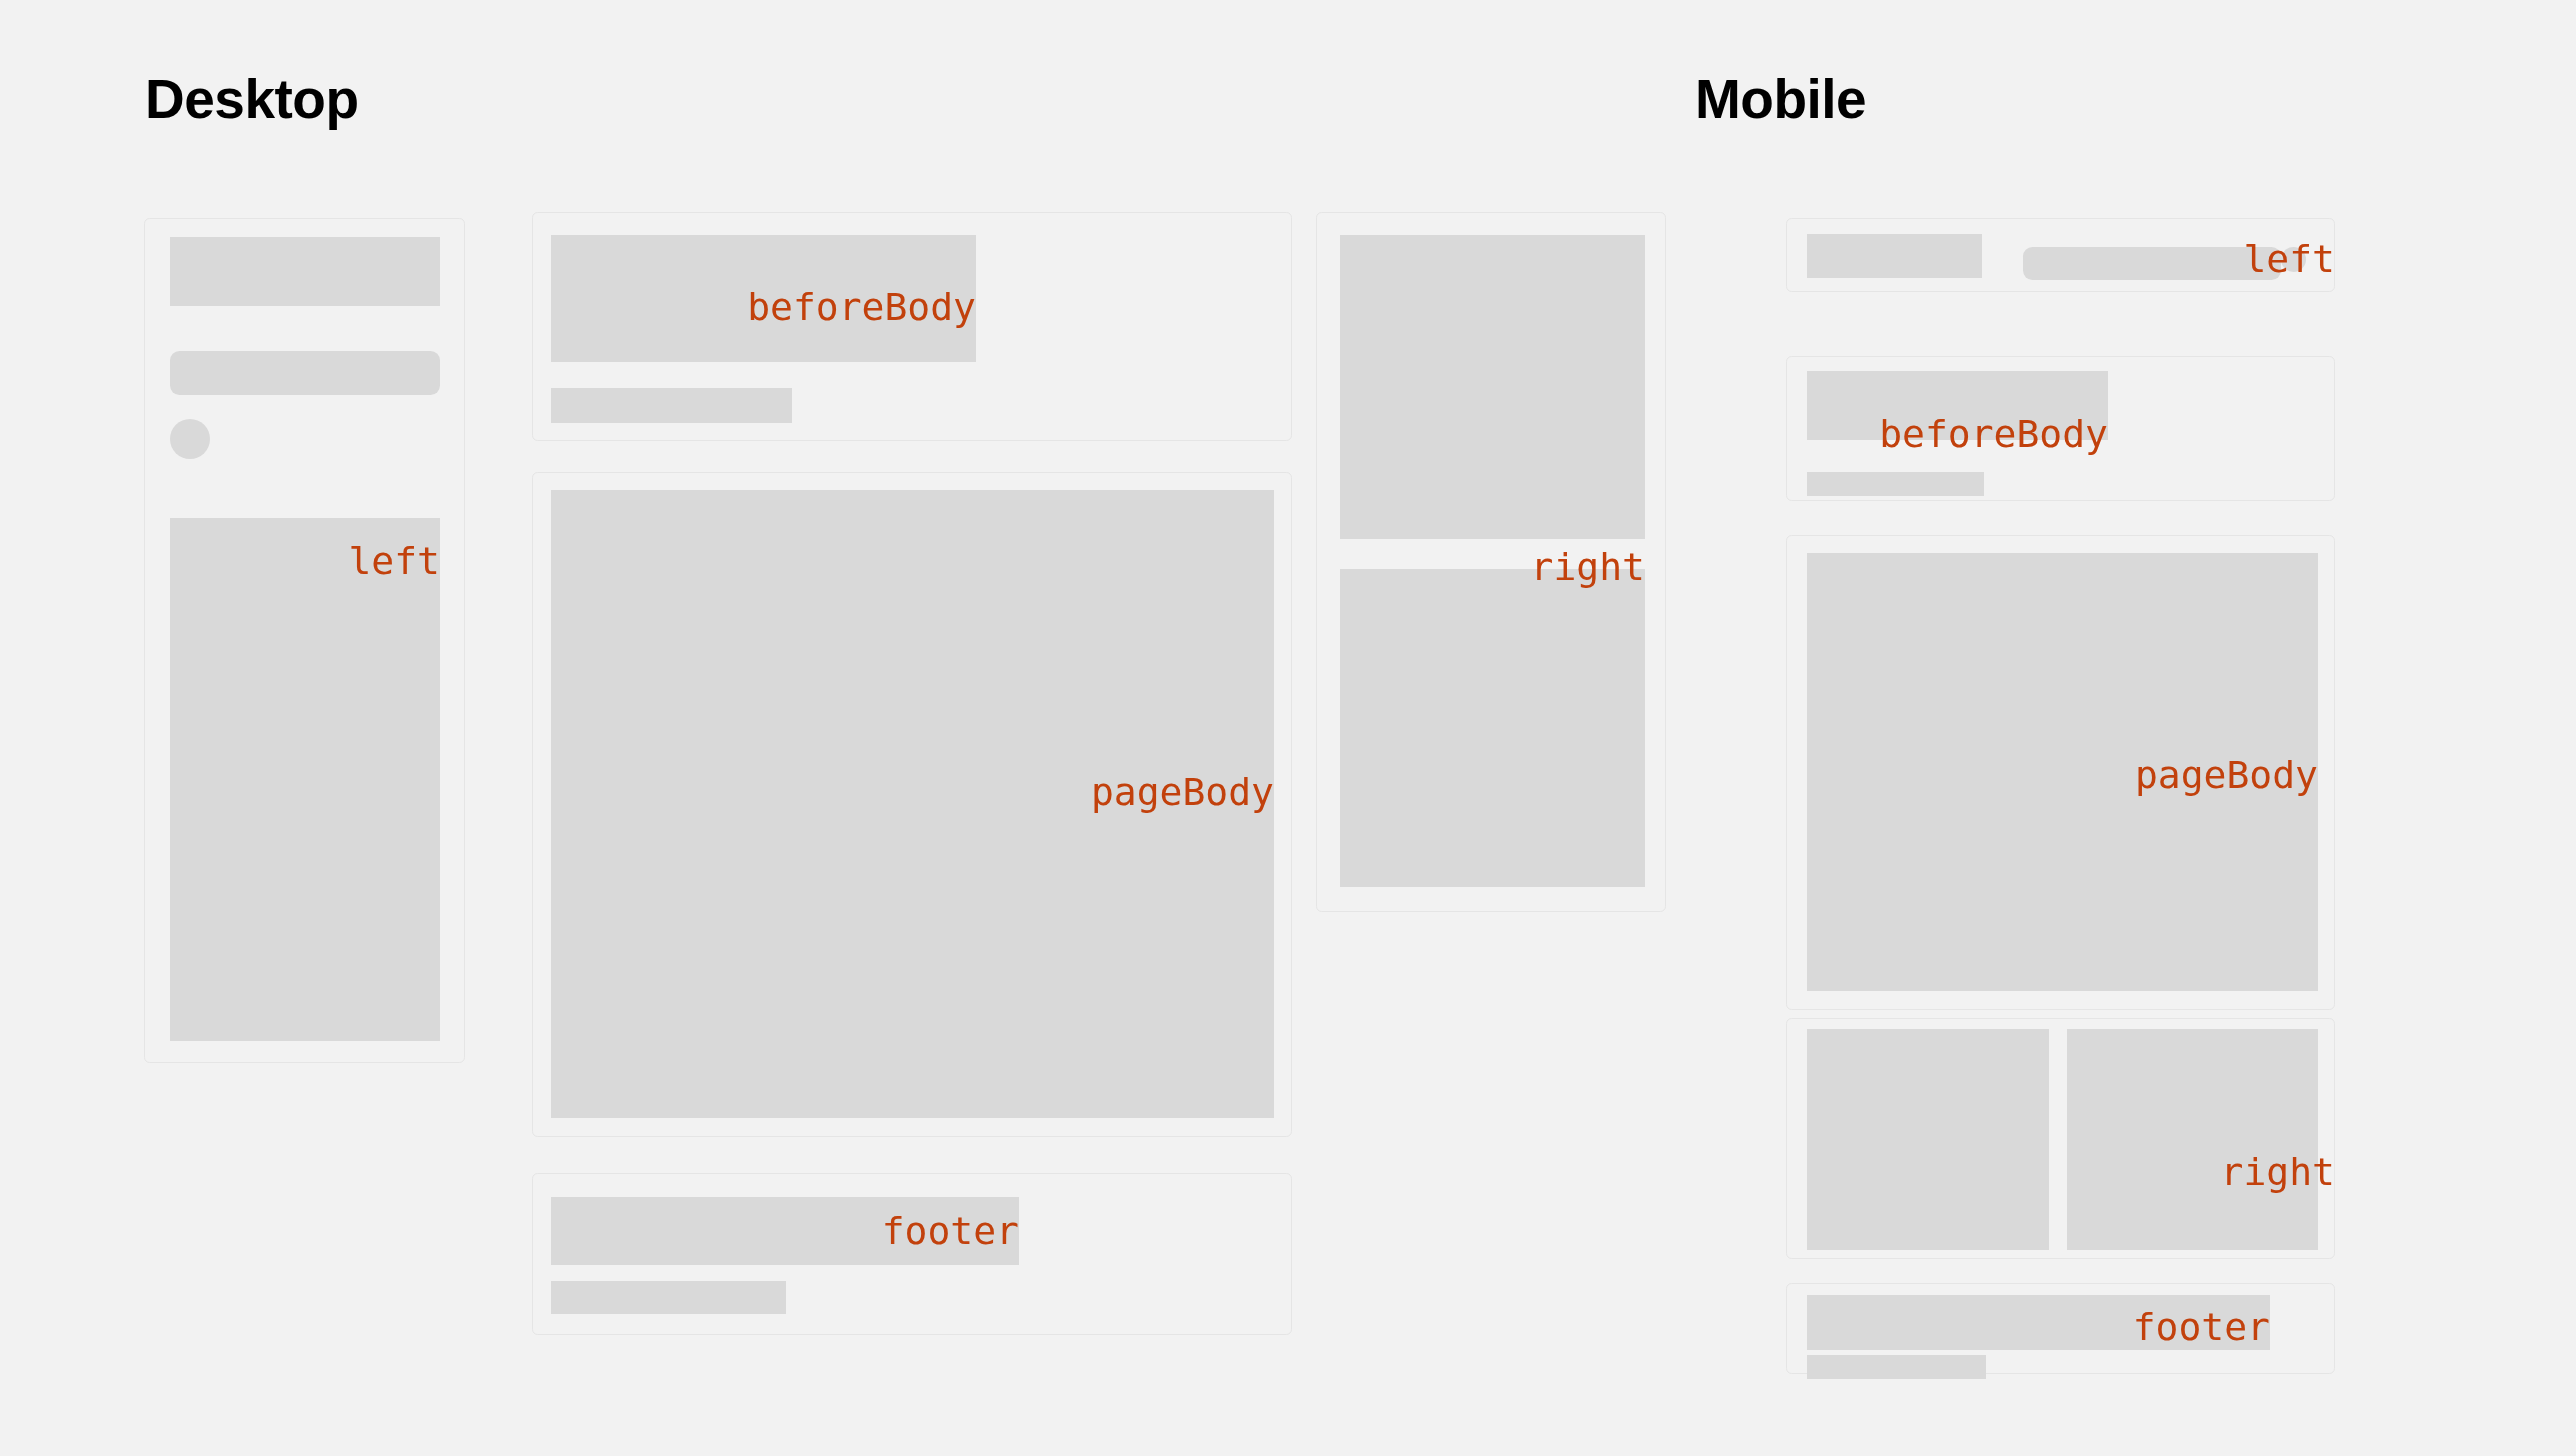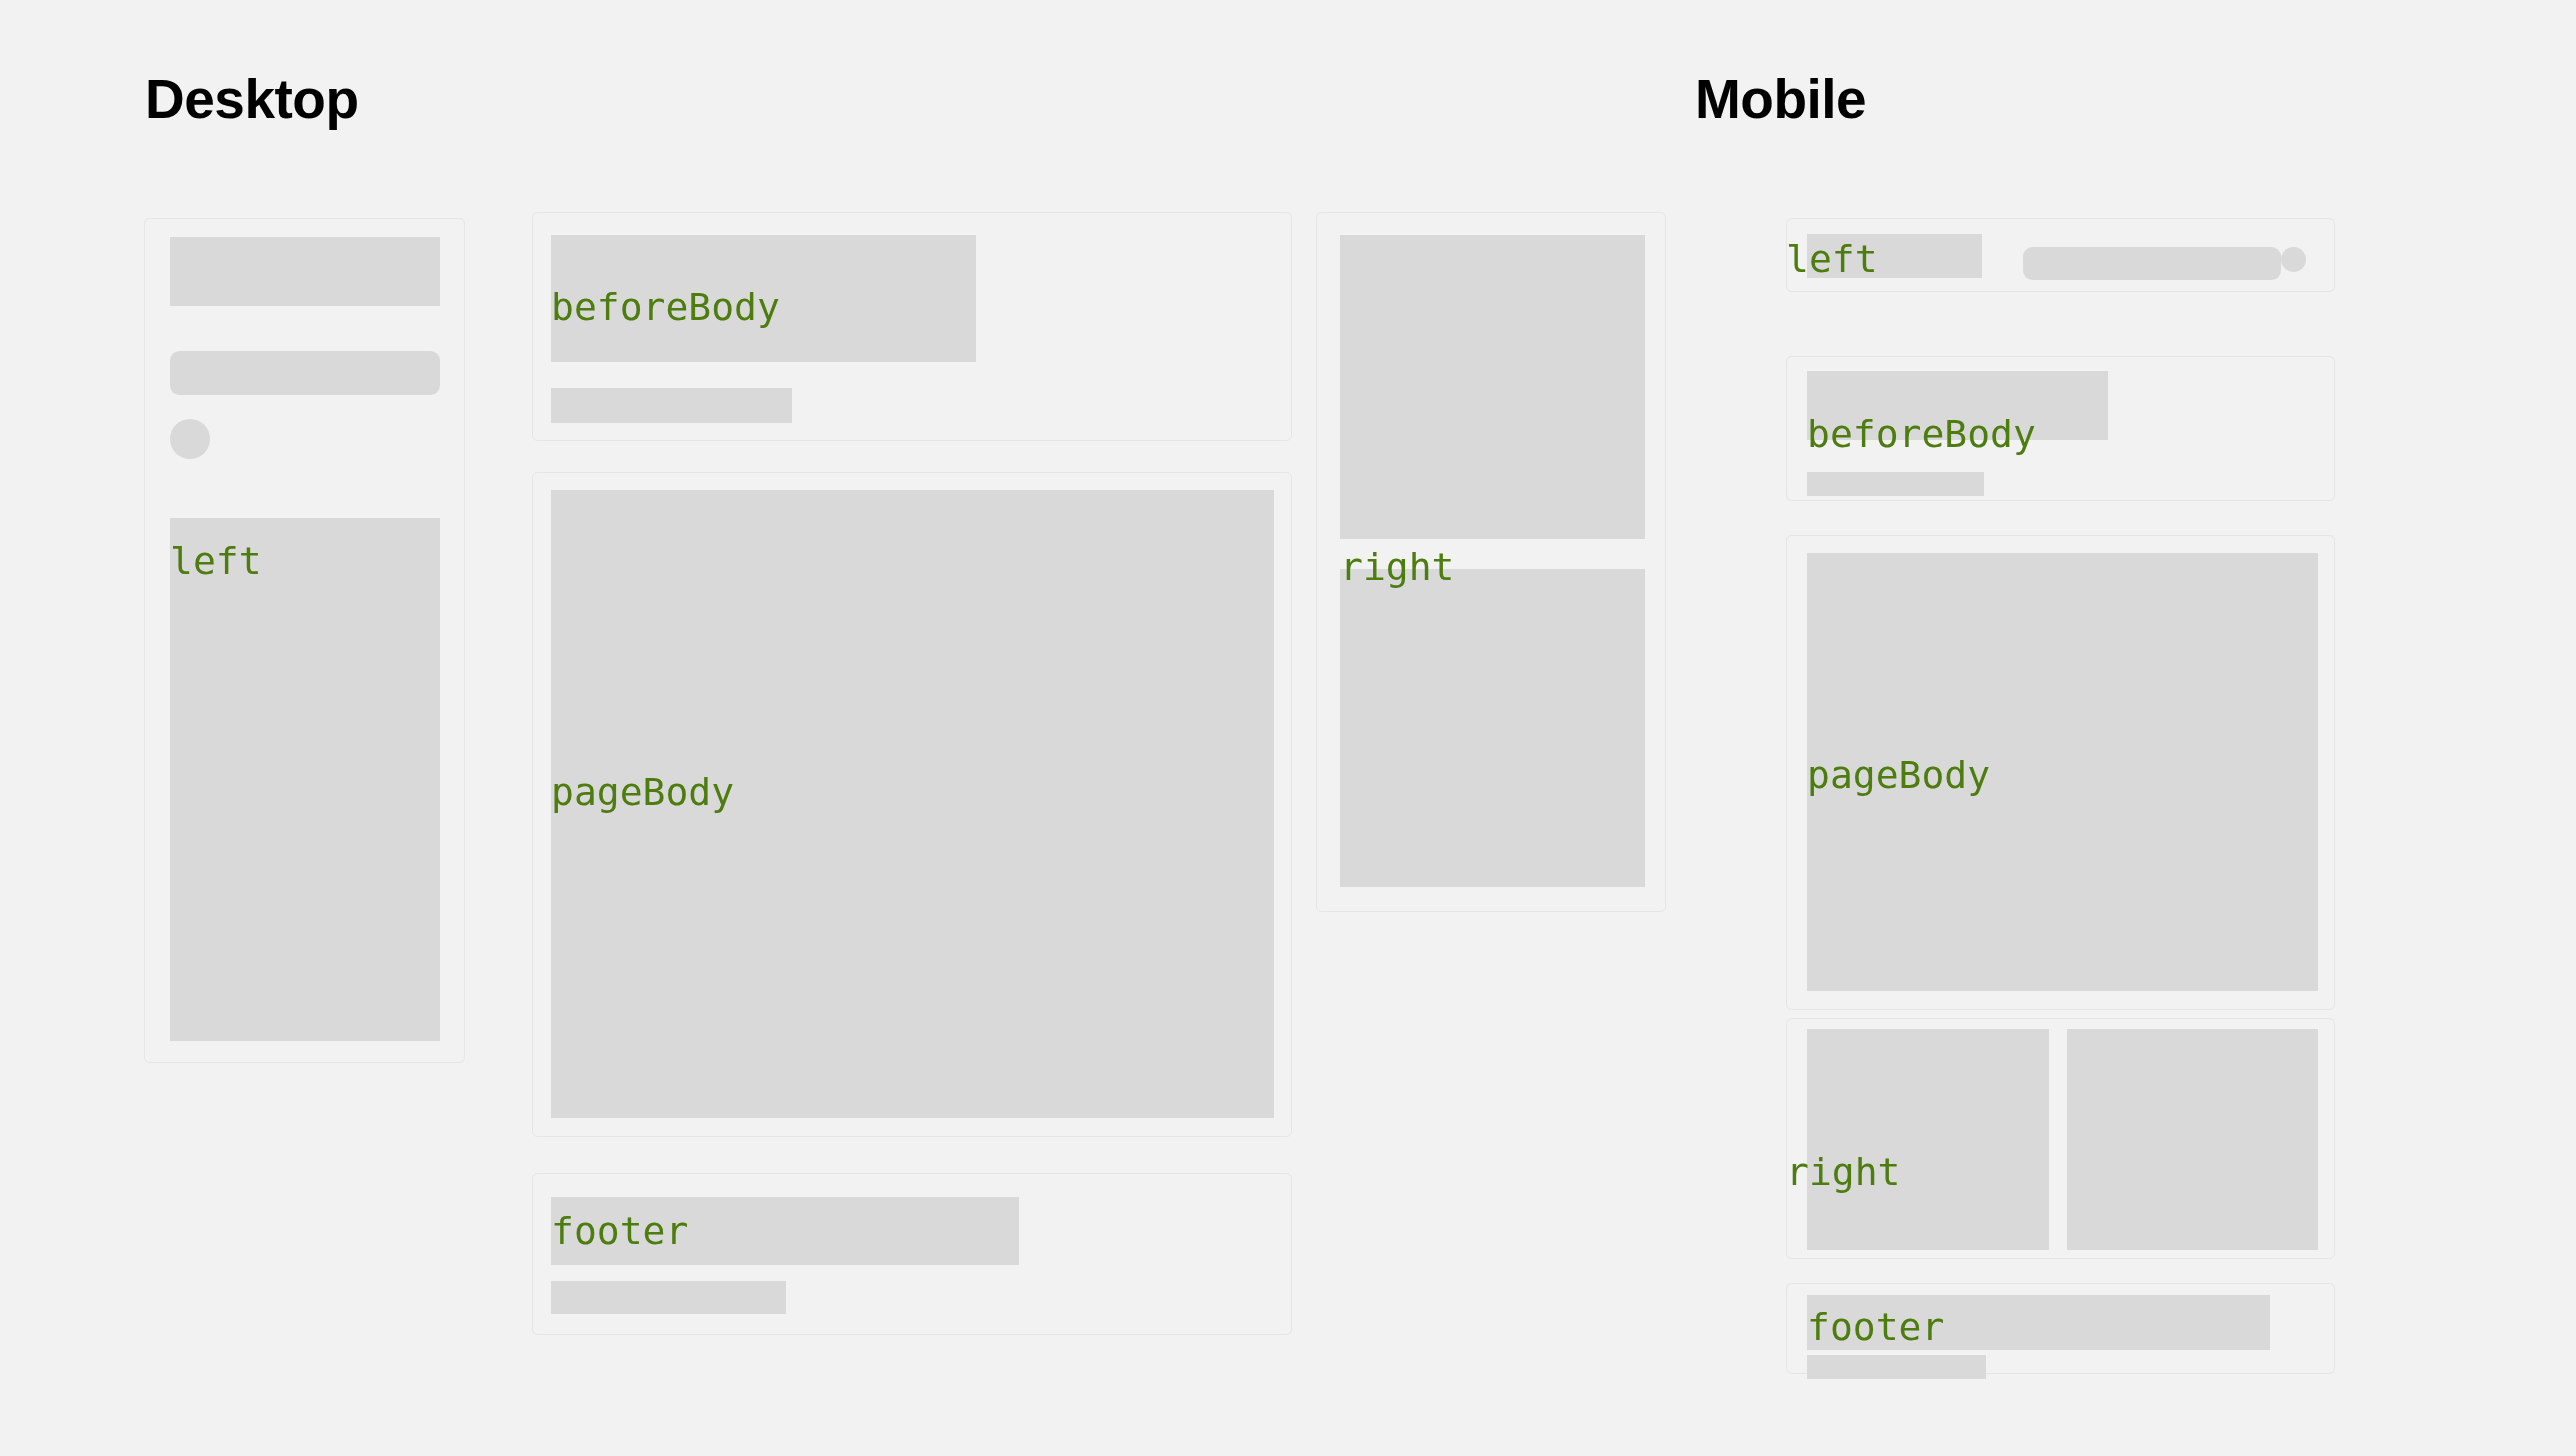--- a/index.html
+++ b/index.html
@@ -45,24 +45,24 @@
   .block.rounded { border-radius: 9.4px; }
   .dot {
     position: absolute;
     background: #d9d9d9;
     border-radius: 50%;
   }
   .ph-label {
     position: absolute;
     font-family: "DejaVu Sans Mono", "Liberation Mono", monospace;
     font-size: 38px;
-    color: #4d7c0f;
+    color: #c2410c;
     line-height: 1;
     white-space: nowrap;
-    text-align: left;
+    text-align: right;
     pointer-events: none;
   }
 
   
   #desktop-left-panel   { left: 144px;  top: 218px;  width: 321px;  height: 845px; }
   #dl-block-1           { left: 170px;  top: 237px;  width: 270px;  height: 69px; }
   #dl-block-2           { left: 170px;  top: 351px;  width: 270px;  height: 44px; }
   #dl-dot               { left: 170px;  top: 419px;  width: 40px;   height: 40px; }
   #dl-block-left        { left: 170px;  top: 518px;  width: 270px;  height: 523px; }
   #dl-label-left        { left: 170px;  top: 542px;  width: 270px; }

